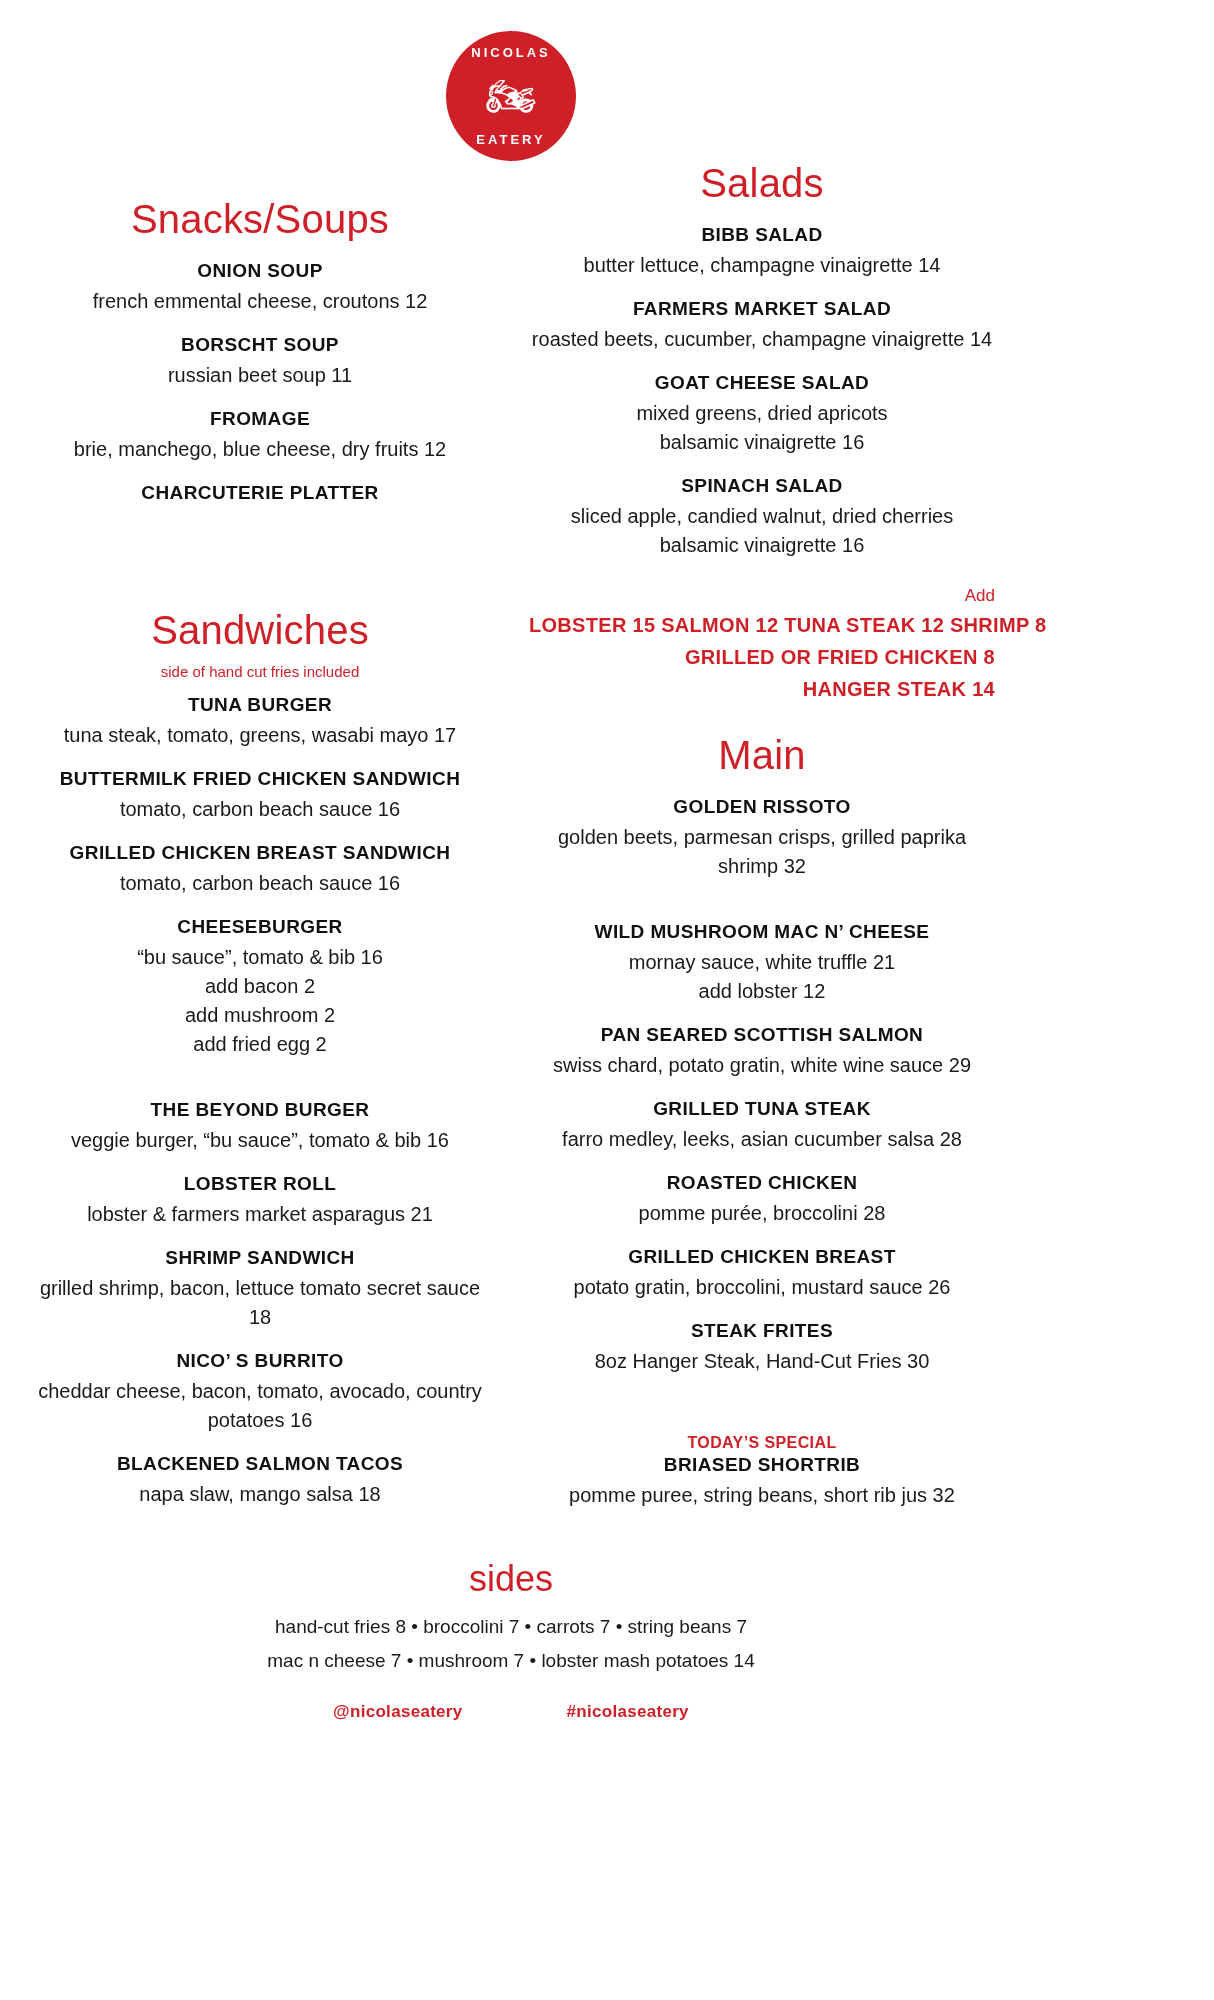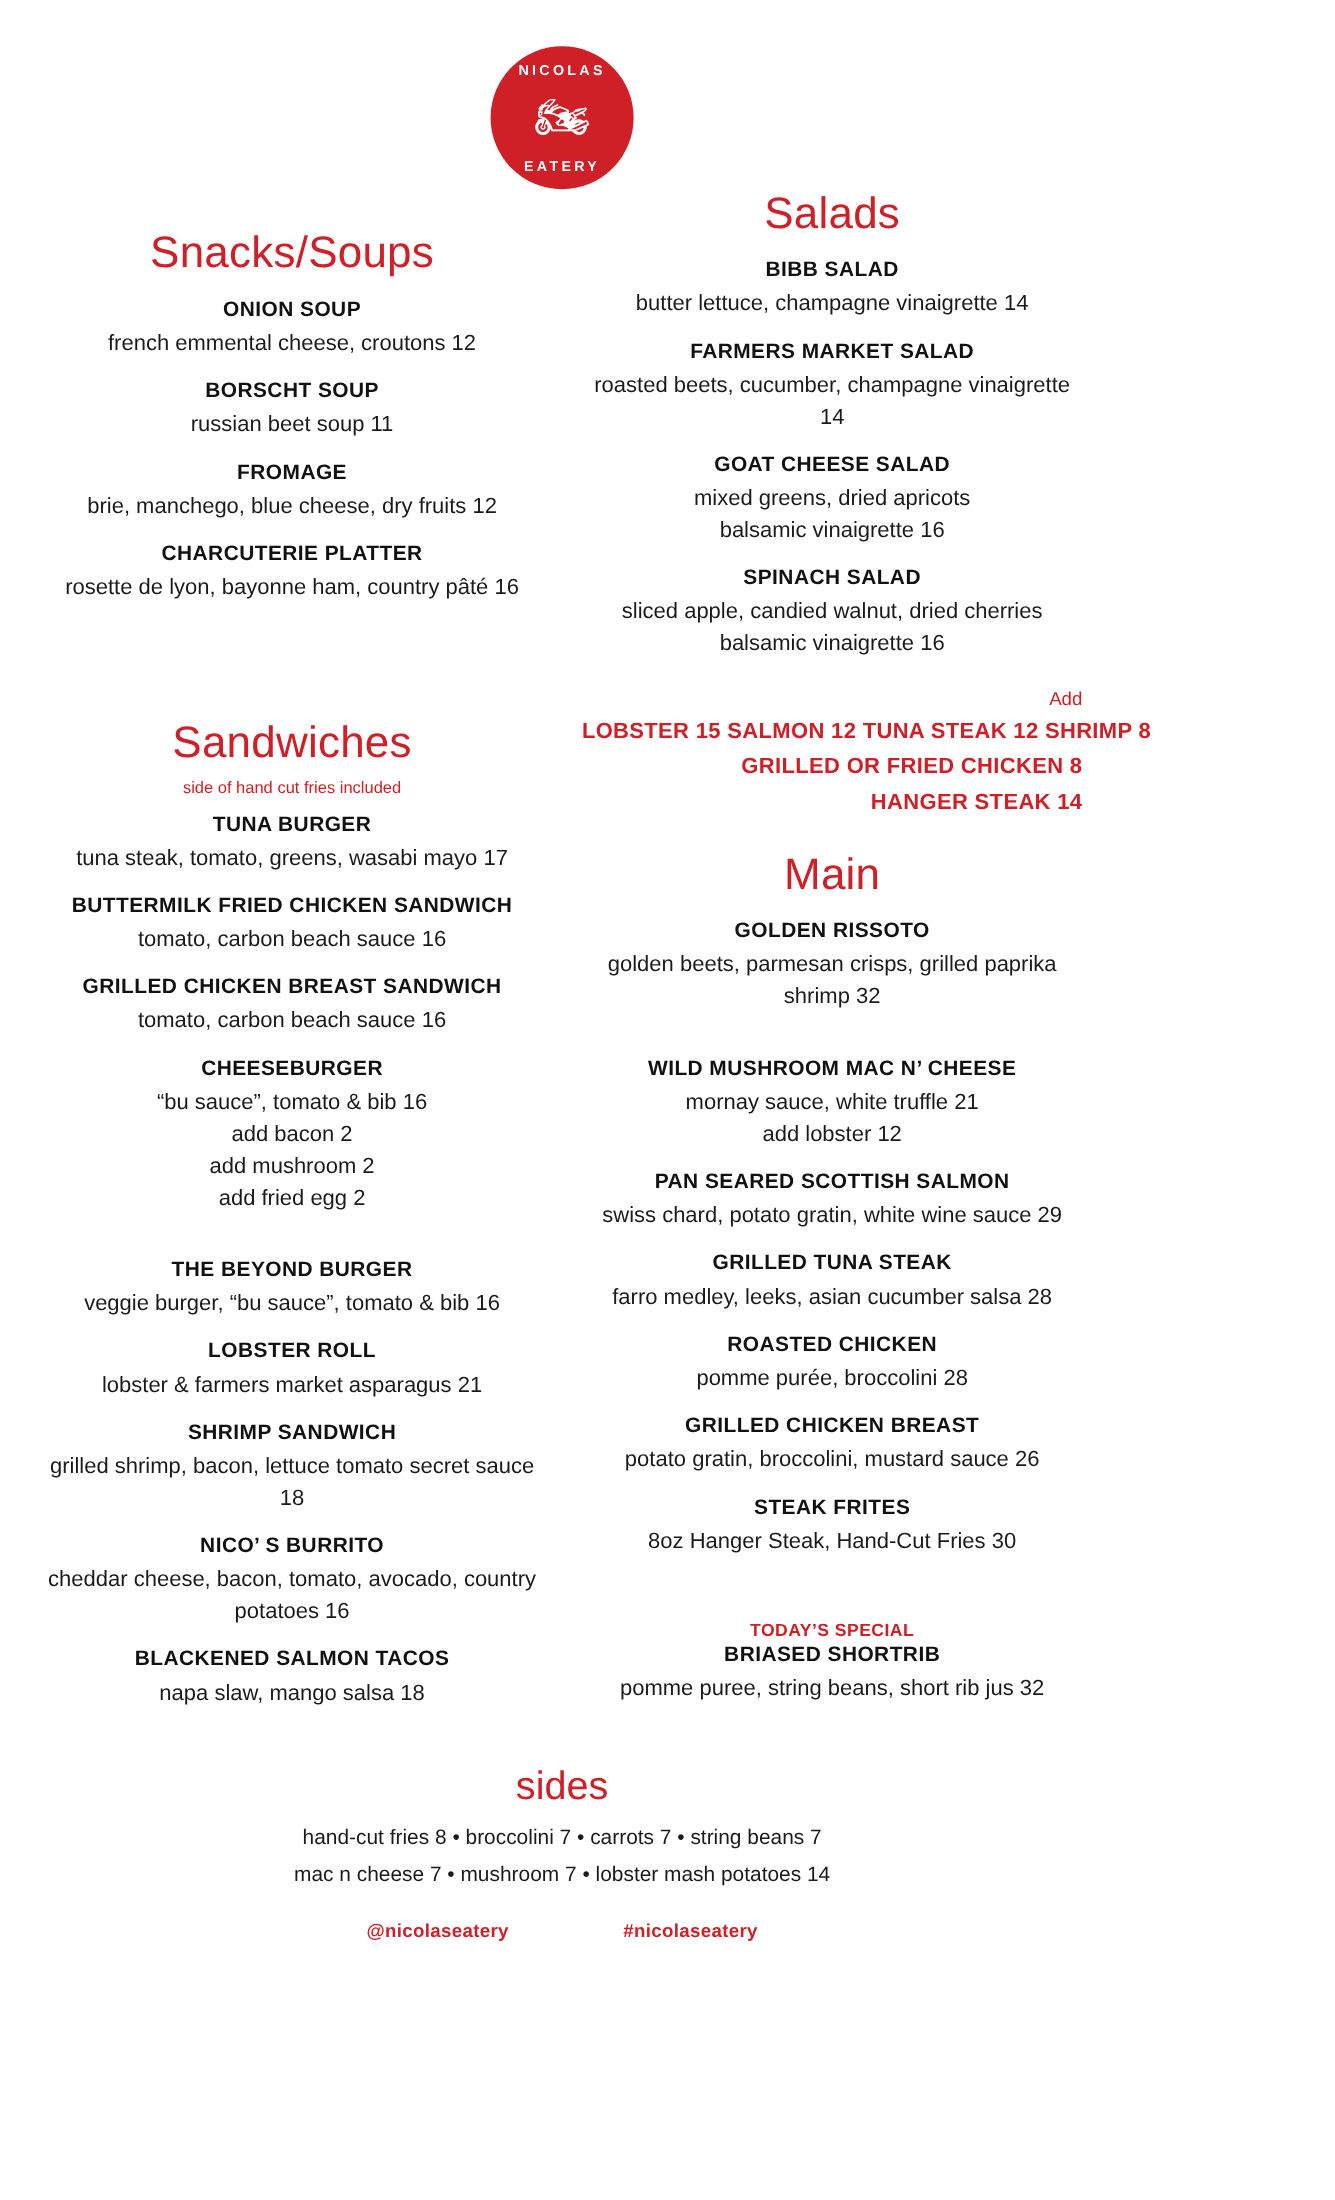--- a/index.html
+++ b/index.html
@@ -12,21 +12,21 @@
     background: #ffffff;
     font-family: "Liberation Sans", sans-serif;
     color: #1a1a1a;
     -webkit-font-smoothing: antialiased;
   }
   .page {
     position: relative;
     width: 1022px;
     min-height: 2000px;
     box-sizing: border-box;
-    padding: 14px;
+    padding: 3px;
   }
 
   
   .logo-wrap {
     display: flex;
     justify-content: center;
     padding-top: 28px;
   }
   .logo {
     position: relative;
@@ -215,23 +215,20 @@
 
         <div class="item">
           <div class="item-name">FROMAGE</div>
           <div class="item-desc">
             <span class="line">brie, manchego, blue cheese, dry fruits 12</span>
           </div>
         </div>
 
         <div class="item">
           <div class="item-name">CHARCUTERIE PLATTER</div>
-          <div class="item-desc">
-            <span class="line">rosette de lyon, bayonne ham, country pâté 16</span>
-          </div>
         </div>
       </section>
 
       <div class="gap-lg"></div>
 
       <section>
         <h2 class="section-title">Sandwiches</h2>
         <div class="section-subtitle">side of hand cut fries included</div>
 
         <div class="item">

